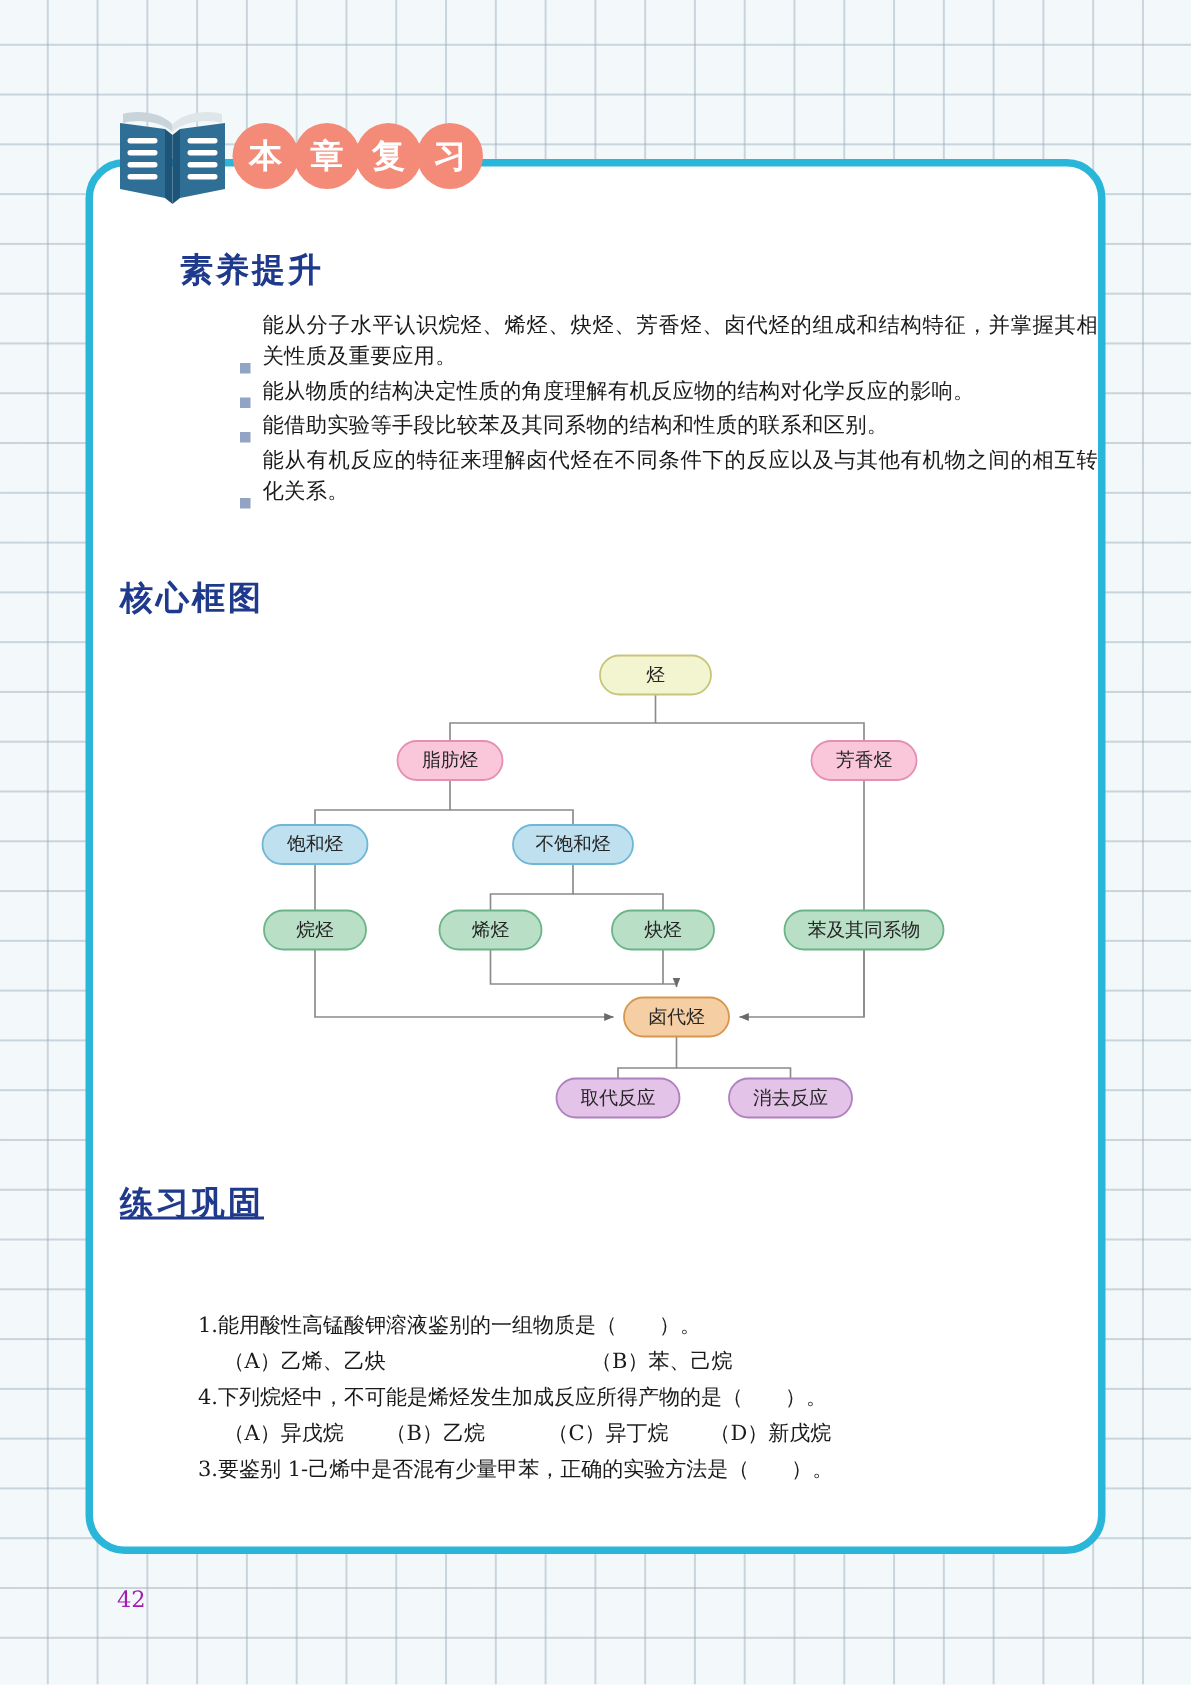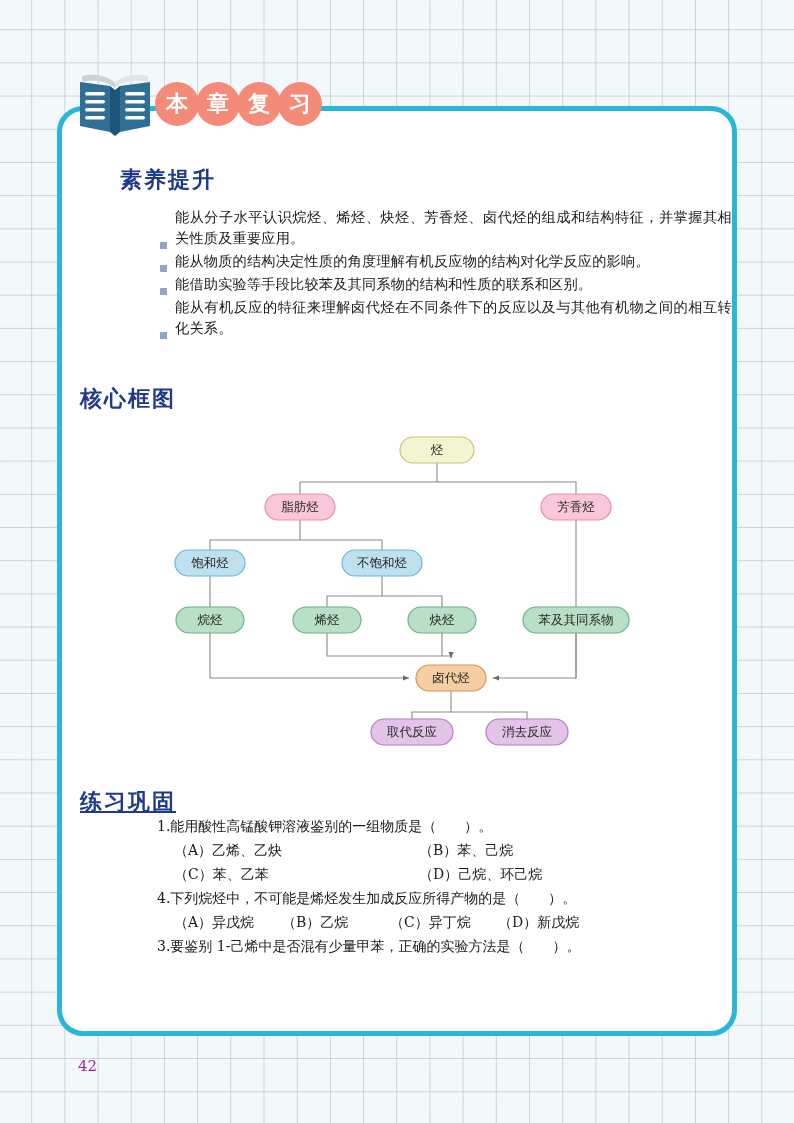--- a/index.html
+++ b/index.html
@@ -133,26 +133,25 @@
     font-size: 12.5px;
     fill: #262626;
     text-anchor: middle;
     dominant-baseline: middle;
   }
 
   
   #exercises {
     position: absolute;
     left: 132px;
-    top: 814px;
+    top: 872px;
     width: 600px;
     font-family: "DejaVu Serif", "Liberation Serif", serif;
     font-size: 14px;
     color: #1a1a1a;
-    margin-left: 25px;
   }
   .q-line {
     line-height: 24px;
     white-space: nowrap;
   }
   .q-opts {
     line-height: 24px;
     padding-left: 17px;
     display: flex;
     white-space: nowrap;
@@ -305,24 +304,20 @@
 </div>
 
 <div class="section-title" style="left:80px; top:787px;text-decoration:underline;">练习巩固</div>
 
 <div id="exercises">
     <div class="q-line">1.能用酸性高锰酸钾溶液鉴别的一组物质是（　　）。</div>
     <div class="q-opts two-col">
       <span>（A）乙烯、乙炔</span>
       <span>（B）苯、己烷</span>
     </div>
-    <div class="q-opts two-col">
-      <span>（C）苯、乙苯</span>
-      <span>（D）己烷、环己烷</span>
-    </div>
     <div class="q-line">4.下列烷烃中，不可能是烯烃发生加成反应所得产物的是（　　）。</div>
     <div class="q-opts four-col">
       <span>（A）异戊烷</span>
       <span>（B）乙烷</span>
       <span>（C）异丁烷</span>
       <span>（D）新戊烷</span>
     </div>
     <div class="q-line">3.要鉴别 1-己烯中是否混有少量甲苯，正确的实验方法是（　　）。</div>
   </div>
 

